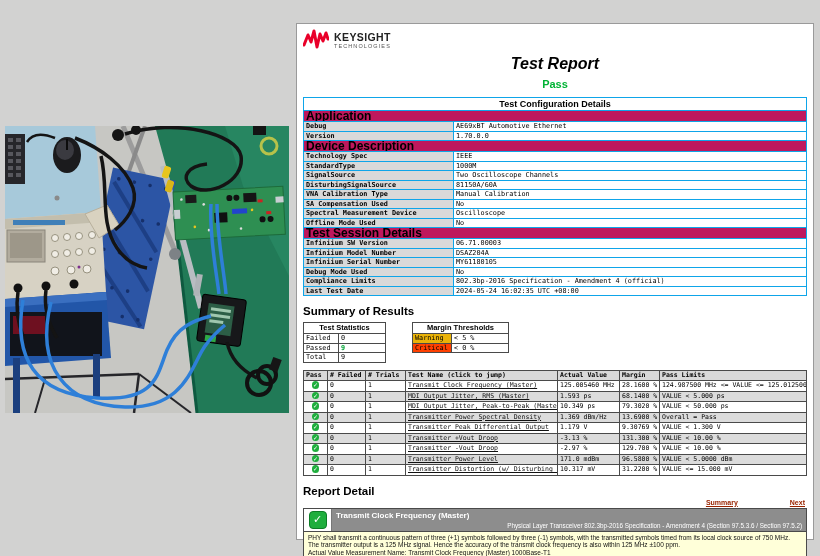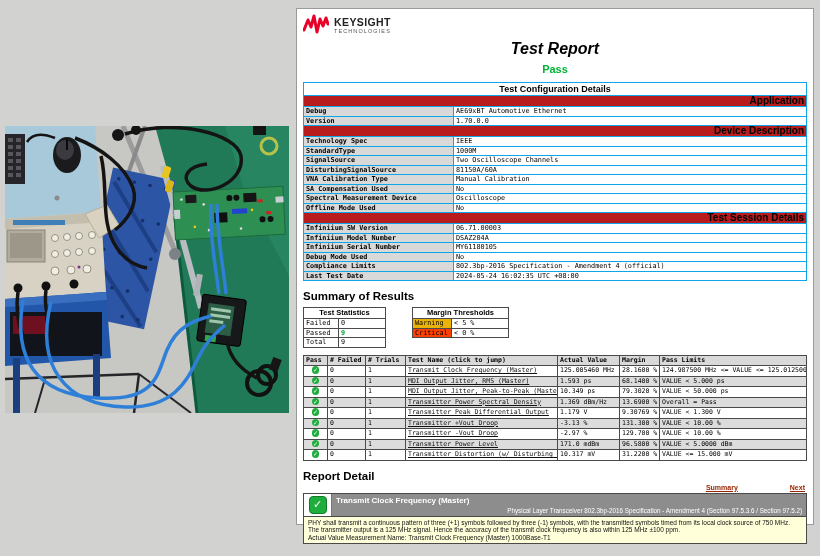--- a/index.html
+++ b/index.html
@@ -4,38 +4,38 @@
 <style>
   html,body{margin:0;padding:0;}
   body{
     width:820px;height:556px;overflow:hidden;position:relative;
     background:#d2d2d1;font-family:"Liberation Sans",sans-serif;
   }
   
   .photo{position:absolute;left:5px;top:126px;width:284px;height:287px;}
   
   .page{
-    position:absolute;left:296px;top:8px;width:518px;height:517px;
+    position:absolute;left:296px;top:23px;width:518px;height:517px;
     background:#ffffff;border:1px solid #9a9a9a;box-sizing:border-box;
     padding:5px 6px 4px 6px;
   }
   .logo{display:flex;align-items:flex-start;gap:5px;height:26px;}
   .logo-text{display:flex;flex-direction:column;line-height:1;padding-top:3px;}
   .brand{font-size:10.5px;font-weight:bold;color:#222;letter-spacing:.4px;}
   .brand-sub{font-size:5.5px;color:#555;letter-spacing:1.1px;margin-top:1.5px;}
   .title{text-align:center;font-size:16px;font-weight:bold;color:#000;margin-top:0px;font-style:italic;}
   .status{text-align:center;font-size:11px;font-weight:bold;color:#00b335;margin:5px 0 7px 0;}
   table{border-collapse:collapse;}
   .cfg{width:100%;table-layout:fixed;font-family:"DejaVu Sans Mono",monospace;font-size:6.8px;}
   .cfg td{border:1px solid #0ea5e9;padding:0 2px;height:8.5px;line-height:8.5px;
           white-space:nowrap;overflow:hidden;}
   .cfg .cfg-title{font-family:"Liberation Sans",sans-serif;font-size:9px;font-weight:bold;
           text-align:center;height:12px;line-height:12px;background:#fff;}
-  .cfg .sec{background:#b91c1c;font-family:"Liberation Sans",sans-serif;font-weight:bold;
-          text-align:right;font-size:10px;height:10px;line-height:10px;}
+  .cfg .sec{background:#be185d;font-family:"Liberation Sans",sans-serif;font-weight:bold;
+          text-align:left;font-size:12px;height:10px;line-height:10px;}
   .cfg .lbl{background:#d9d9d9;font-weight:bold;}
   .h2{font-size:11.5px;font-weight:bold;margin:9px 0 5px 0;color:#000;}
   .mini-wrap{display:flex;gap:26px;align-items:flex-start;}
   .mini{font-family:"DejaVu Sans Mono",monospace;font-size:6.8px;}
   .mini td{border:1px solid #4a4a4a;padding:0 2px;height:8.5px;line-height:8.5px;white-space:nowrap;}
   .mini .mini-title{font-family:"Liberation Sans",sans-serif;font-weight:bold;font-size:7.5px;
           text-align:center;height:10px;}
   .green-val{color:#00a335;font-weight:bold;}
   .warn-cell{background:#eab308;}
   .crit-cell{background:#ff4000;}

